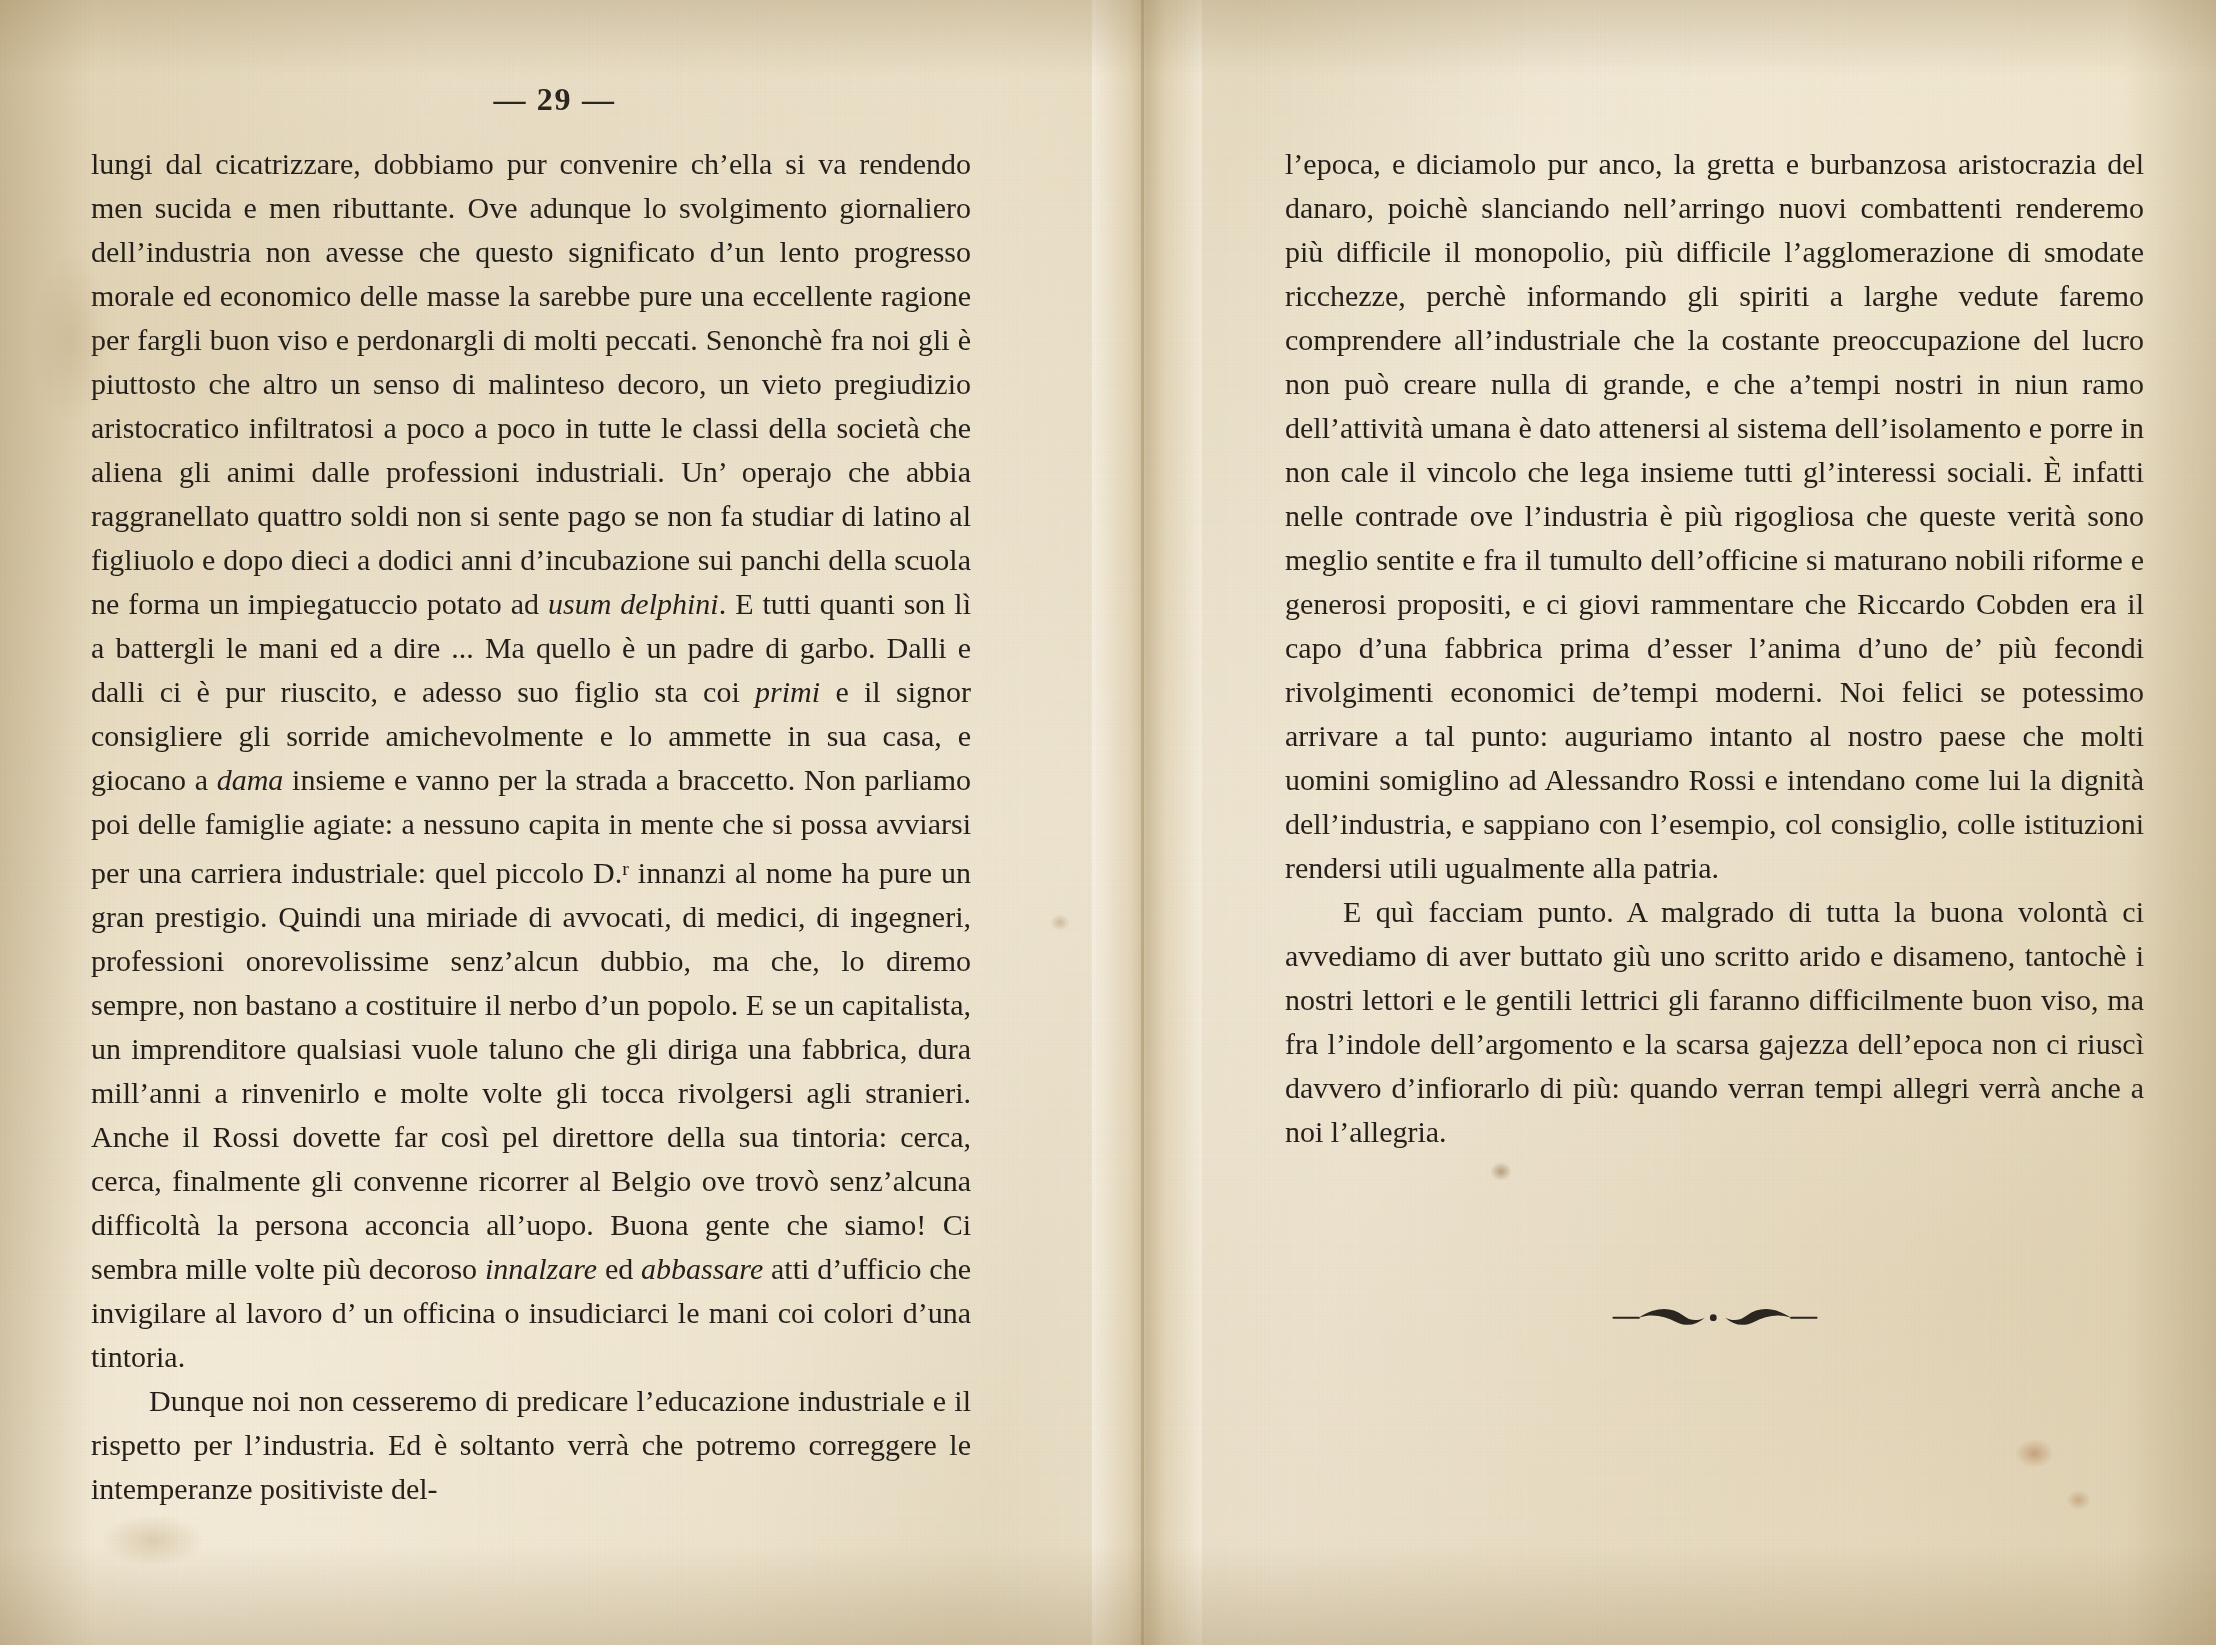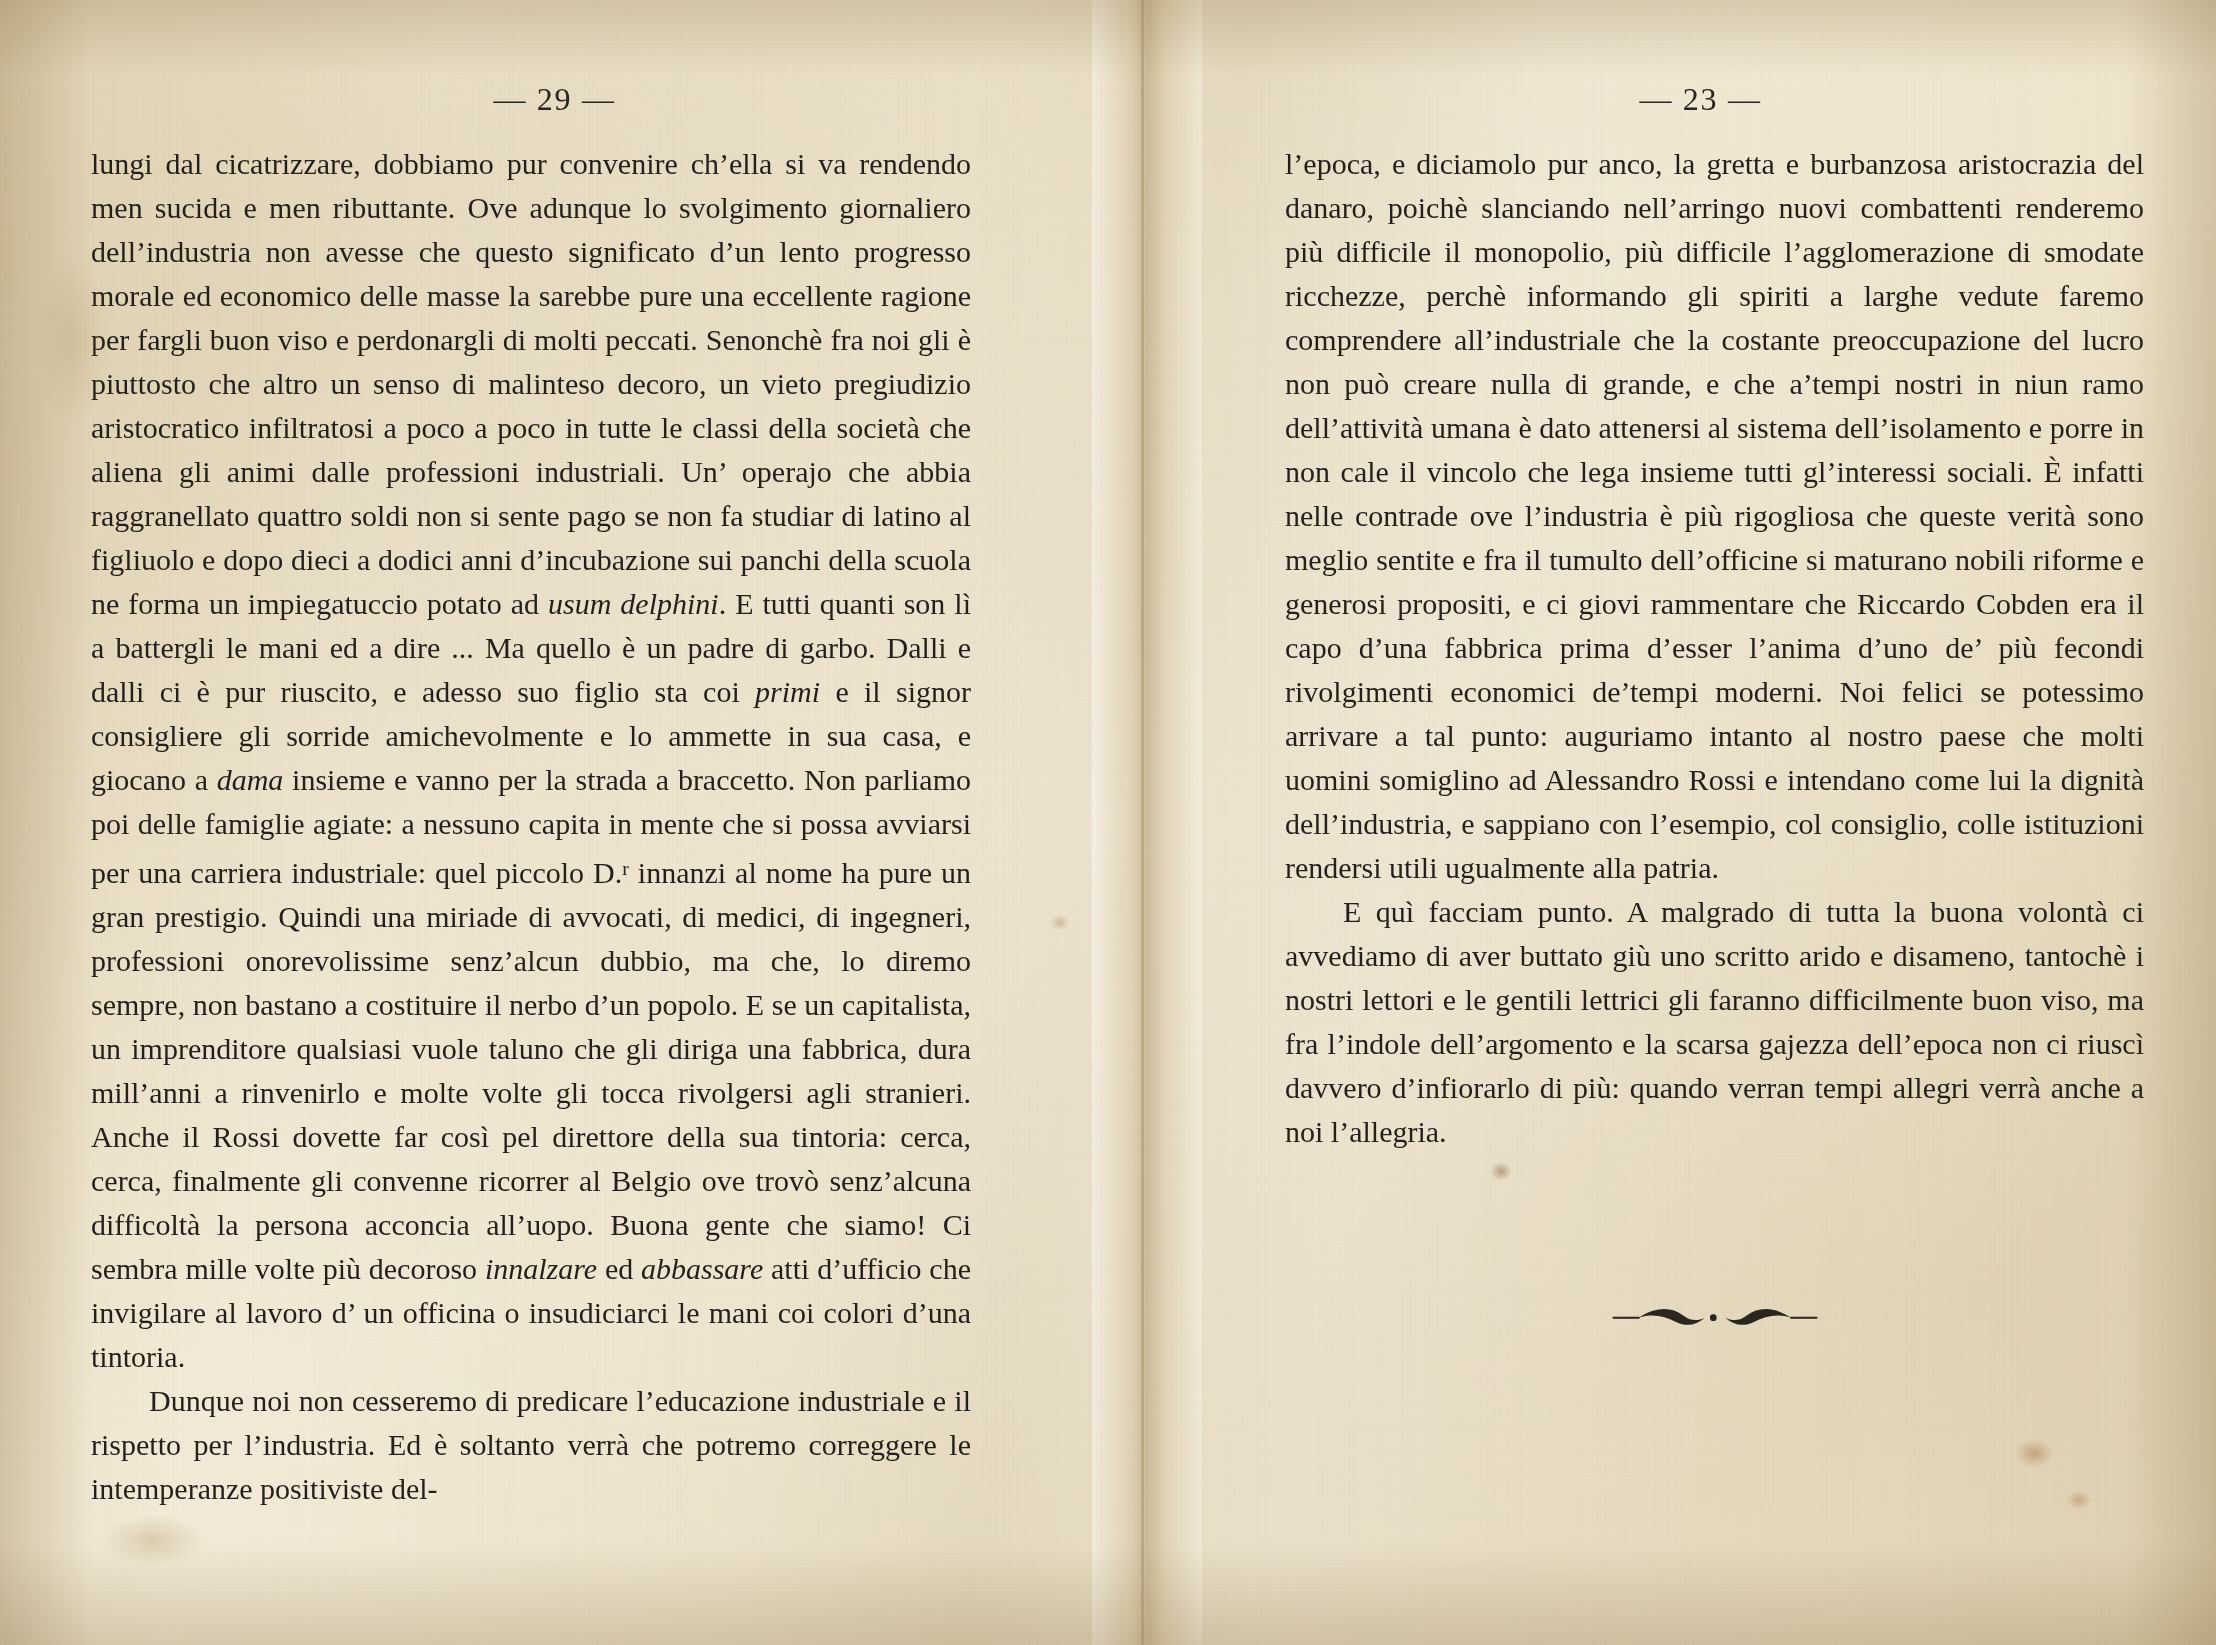--- a/index.html
+++ b/index.html
@@ -91,20 +91,21 @@
 
   .folio {
     position: absolute;
     top: 81px;
     width: 100%;
     text-align: center;
     font-size: 32px;
     letter-spacing: 1.7px;
     color: #2b2520;
     font-family: "Liberation Serif", serif;
+    font-weight: bold;
   }
 
   .textblock {
     position: absolute;
     font-size: 30px;
     line-height: 44px;
     color: #241f1a;
     text-align: justify;
     text-justify: inter-word;
     hyphens: manual;
@@ -151,21 +152,20 @@
 
   <div class="page page-left">
     <div class="folio">— 29 —</div>
     <div class="textblock tb-left">
       <p>lungi dal cicatrizzare, dobbiamo pur convenire ch’ella si va rendendo men sucida e men ributtante. Ove adunque lo svolgimento giornaliero dell’industria non avesse che questo significato d’un lento progresso morale ed economico delle masse la sarebbe pure una eccellente ragione per fargli buon viso e perdonargli di molti peccati. Senonchè fra noi gli è piuttosto che altro un senso di malinteso decoro, un vieto pregiudizio aristocratico infiltratosi a poco a poco in tutte le classi della società che aliena gli animi dalle professioni industriali. Un’ operajo che abbia raggranellato quattro soldi non si sente pago se non fa studiar di latino al figliuolo e dopo dieci a dodici anni d’incubazione sui panchi della scuola ne forma un impiegatuccio potato ad <em>usum delphini</em>. E tutti quanti son lì a battergli le mani ed a dire ... Ma quello è un padre di garbo. Dalli e dalli ci è pur riuscito, e adesso suo figlio sta coi <em>primi</em> e il signor consigliere gli sorride amichevolmente e lo ammette in sua casa, e giocano a <em>dama</em> insieme e vanno per la strada a braccetto. Non parliamo poi delle famiglie agiate: a nessuno capita in mente che si possa avviarsi per una carriera industriale: quel piccolo D.<sup class="raised">r</sup> innanzi al nome ha pure un gran prestigio. Quindi una miriade di avvocati, di medici, di ingegneri, professioni onorevolissime senz’alcun dubbio, ma che, lo diremo sempre, non bastano a costituire il nerbo d’un popolo. E se un capitalista, un imprenditore qualsiasi vuole taluno che gli diriga una fabbrica, dura mill’anni a rinvenirlo e molte volte gli tocca rivolgersi agli stranieri. Anche il Rossi dovette far così pel direttore della sua tintoria: cerca, cerca, finalmente gli convenne ricorrer al Belgio ove trovò senz’alcuna difficoltà la persona acconcia all’uopo. Buona gente che siamo! Ci sembra mille volte più decoroso <em>innalzare</em> ed <em>abbassare</em> atti d’ufficio che invigilare al lavoro d’ un officina o insudiciarci le mani coi colori d’una tintoria.</p>
       <p class="indent">Dunque noi non cesseremo di predicare l’educazione industriale e il rispetto per l’industria. Ed è soltanto verrà che potremo correggere le intemperanze positiviste del-</p>
     </div>
   </div>
 
   <div class="page page-right">
-    <div class="folio">— 23 —</div>
     <div class="textblock tb-right">
       <p>l’epoca, e diciamolo pur anco, la gretta e burbanzosa aristocrazia del danaro, poichè slanciando nell’arringo nuovi combattenti renderemo più difficile il monopolio, più difficile l’agglomerazione di smodate ricchezze, perchè informando gli spiriti a larghe vedute faremo comprendere all’industriale che la costante preoccupazione del lucro non può creare nulla di grande, e che a’tempi nostri in niun ramo dell’attività umana è dato attenersi al sistema dell’isolamento e porre in non cale il vincolo che lega insieme tutti gl’interessi sociali. È infatti nelle contrade ove l’industria è più rigogliosa che queste verità sono meglio sentite e fra il tumulto dell’officine si maturano nobili riforme e generosi propositi, e ci giovi rammentare che Riccardo Cobden era il capo d’una fabbrica prima d’esser l’anima d’uno de’ più fecondi rivolgimenti economici de’tempi moderni. Noi felici se potessimo arrivare a tal punto: auguriamo intanto al nostro paese che molti uomini somiglino ad Alessandro Rossi e intendano come lui la dignità dell’industria, e sappiano con l’esempio, col consiglio, colle istituzioni rendersi utili ugualmente alla patria.</p>
       <p class="indent">E quì facciam punto. A malgrado di tutta la buona volontà ci avvediamo di aver buttato giù uno scritto arido e disameno, tantochè i nostri lettori e le gentili lettrici gli faranno difficilmente buon viso, ma fra l’indole dell’argomento e la scarsa gajezza dell’epoca non ci riuscì davvero d’infiorarlo di più: quando verran tempi allegri verrà anche a noi l’allegria.</p>
     </div>
     <div class="ornament">
       <svg width="220" height="25.4" viewBox="0 0 260 30" aria-hidden="true">
         <path d="M10 15 L40 15" stroke="#2b2520" stroke-width="2.5" fill="none" stroke-linecap="round"></path>
         <path d="M40 15 C60 2, 78 2, 92 12 C100 18, 108 20, 118 15 C108 24, 96 26, 84 20 C70 13, 56 10, 40 15 Z" fill="#2b2520"></path>
         <circle cx="128" cy="15" r="4" fill="#2b2520"></circle>
         <path d="M220 15 C200 2, 182 2, 168 12 C160 18, 152 20, 142 15 C152 24, 164 26, 176 20 C190 13, 204 10, 220 15 Z" fill="#2b2520"></path>

